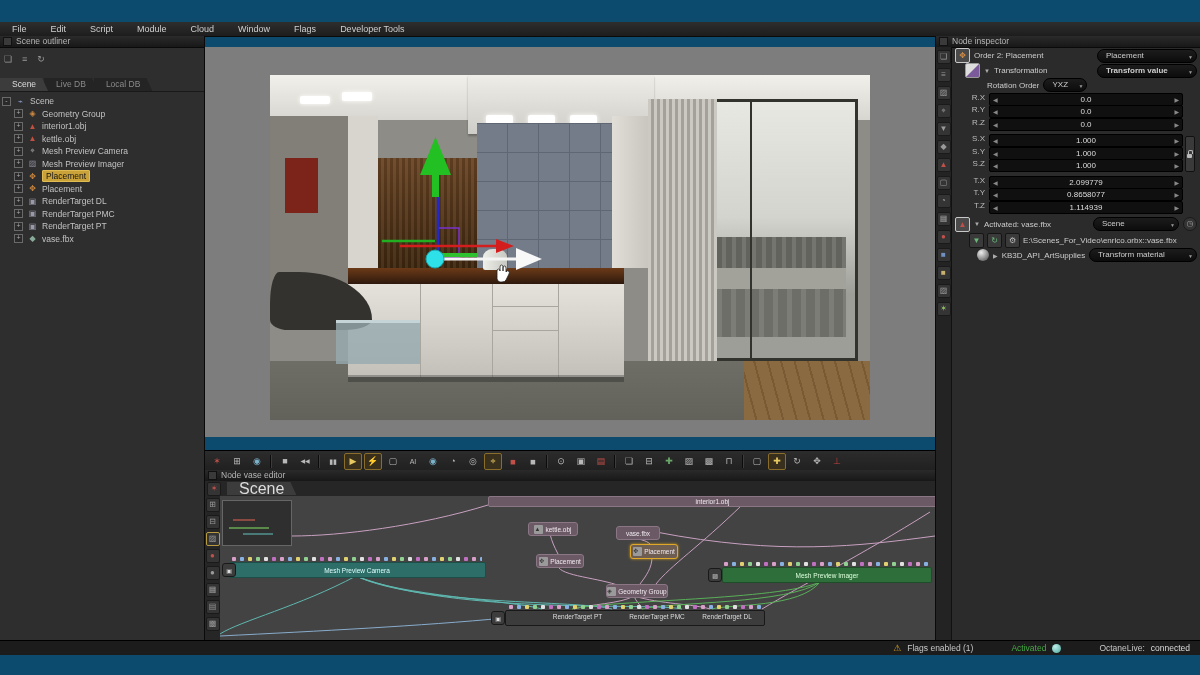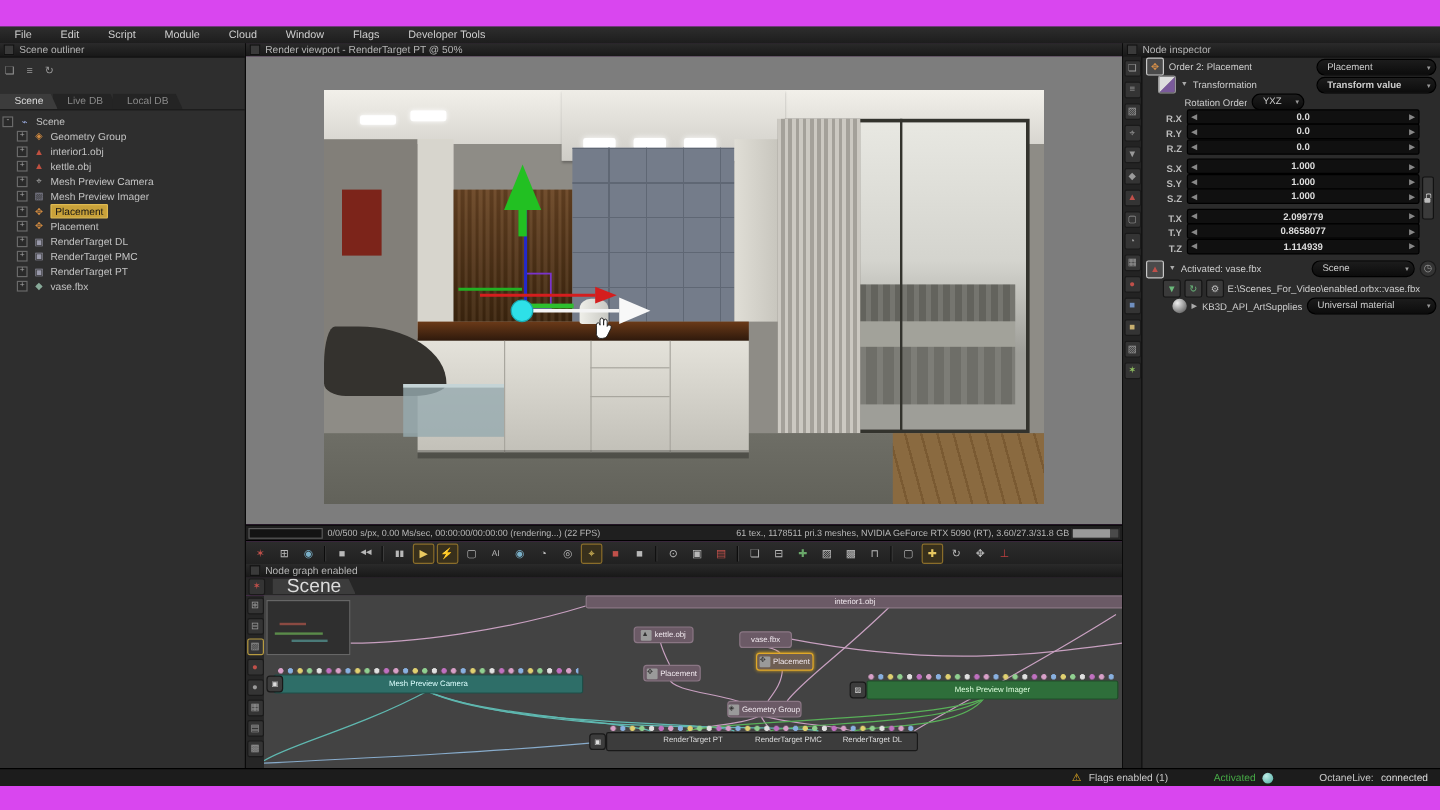--- a/index.html
+++ b/index.html
@@ -1,16 +1,16 @@
 <!DOCTYPE html>
 <html><head>
 <meta charset="utf-8">
 <style>
   html,body{margin:0;padding:0;background:#000;}
-  #app{position:relative;width:1200px;height:675px;background:#d946ef;overflow:hidden;
+  #app{position:relative;width:1200px;height:675px;background:#0c4a6e;overflow:hidden;
        font-family:"Liberation Sans",sans-serif;color:#c8c8c8;-webkit-font-smoothing:none;}
   .abs{position:absolute;}
   
   #menubar{left:0;top:22px;width:1200px;height:14px;background:linear-gradient(#2e2e2e,#1d1d1d);
            display:flex;align-items:center;font-size:9px;color:#cfcfcf;border-bottom:1px solid #0a0a0a;}
   .menu-item{padding:0 12px;height:14px;line-height:14px;cursor:default;}
   
   .ptitle{background:linear-gradient(#2a2a2a,#181818);height:11px;line-height:11px;font-size:8.5px;
           color:#b5b5b5;border-bottom:1px solid #0a0a0a;display:flex;align-items:center;gap:4px;padding-left:3px;}
   .pdot{width:7px;height:7px;background:#3a3a3a;border:1px solid #111;display:inline-block;}
@@ -90,21 +90,21 @@
   .irow{display:flex;align-items:center;gap:4px;margin:2px 4px 0 4px;height:13px;}
   .ibox{width:13px;height:13px;border:1px solid #999;border-radius:2px;background:#4a4a4a;flex:none;
         font-size:8px;line-height:13px;text-align:center;color:#d89048;}
   .ibox.tr{background:linear-gradient(135deg,#ddd 48%,#7a5a9a 52%);color:transparent;}
   .ibox.geo{color:#c0504a;}
   .caret{color:#aaa;font-size:6px;flex:none;}
   .ilabel{color:#ccc;white-space:nowrap;overflow:hidden;flex:1;}
   .dd{background:linear-gradient(#1c1c1c,#0c0c0c);border:1px solid #000;border-radius:7px;color:#ccc;
       height:12px;line-height:12px;padding:0 12px 0 8px;position:relative;white-space:nowrap;flex:none;font-size:8px;}
   .dd::after{content:"▼";position:absolute;right:3px;top:1px;font-size:5px;color:#999;}
-  .slrow{display:flex;align-items:flex-end;gap:4px;margin:1.5px 4px 0 0;height:11px;font-weight:bold;}
+  .slrow{display:flex;align-items:flex-start;gap:4px;margin:1.5px 4px 0 0;height:11px;}
   .slbl{width:34px;text-align:right;color:#bbb;flex:none;font-size:8px;}
   .slider{flex:1;background:#101010;border:1px solid #000;border-radius:2px;height:11px;display:flex;
           align-items:center;color:#ddd;position:relative;}
   .slider .sv{flex:1;text-align:center;font-size:8px;}
   .sar{font-size:6px;color:#888;padding:0 3px;}
   .lockwrap{width:10px;flex:none;position:relative;}
   #lock{position:absolute;right:2px;top:-23px;width:8px;height:34px;background:#3a3a3a;border:1px solid #111;
         border-radius:2px;}
   #lock::before{content:"";position:absolute;left:1.5px;top:13px;width:3px;height:3px;border:1px solid #bbb;
         border-bottom:none;border-radius:2px 2px 0 0;}
@@ -212,24 +212,20 @@
           <span class="tlabel">RenderTarget PT</span>
         </div>
       <div class="trow">
           <span class="tx"></span>
           <span class="tico" style="color:#8a9;">◆</span>
           <span class="tlabel">vase.fbx</span>
         </div>
     </div>
   </div>
 
-  <div id="vp-title" class="abs ptitle">
-      <span class="pdot"></span>
-    <span>Render viewport - RenderTarget PT @ 50%</span>
-    </div>
 
   <div id="vp" class="abs">
     <div id="render" class="abs">
 
       <div class="rl" style="left:0;top:0;width:100%;height:13%;background:linear-gradient(#f2f0ea,#d8d6d0);"></div>
       <div class="rl" style="left:33%;top:0;width:31%;height:17%;background:linear-gradient(#efede7,#cfcdc7);box-shadow:0 2px 2px rgba(0,0,0,.25);"></div>
       <div class="rl" style="left:5%;top:6%;width:5%;height:2.4%;background:#fff;border-radius:2px;box-shadow:0 0 4px #fff;"></div>
       <div class="rl" style="left:12%;top:5%;width:5%;height:2.4%;background:#fff;border-radius:2px;box-shadow:0 0 4px #fff;"></div>
       <div class="rl" style="left:36%;top:11.5%;width:4.5%;height:2.6%;background:#fff;border-radius:2px;box-shadow:0 0 5px #fff;"></div>
       <div class="rl" style="left:43%;top:11.5%;width:4.5%;height:2.6%;background:#fff;border-radius:2px;box-shadow:0 0 5px #fff;"></div>
@@ -279,29 +275,20 @@
         <line x1="172" y1="184" x2="246" y2="184" stroke="#f4f4f4" stroke-width="3"></line>
         <polygon points="246,173 246,195 272,184" fill="#f8f8f8"></polygon>
         <circle cx="165" cy="184" r="9" fill="#2ee0e8" stroke="#18a8b0" stroke-width="1"></circle>
         <g transform="translate(222,190)">
           <path d="M5,14 L5,6 Q5,4 6.5,4 Q8,4 8,6 L8,2 Q8,0 9.5,0 Q11,0 11,2 L11,6 L11,3 Q11,1 12.5,1 Q14,1 14,3 L14,7 Q15,5 16.5,6 Q18,7 17,9 L14,15 Q13,17 10,17 L8,17 Q6,17 5,14 Z" fill="#fff" stroke="#222" stroke-width="0.8"></path>
         </g>
       </svg>
     </div>
   </div>
 
-  <div id="vp-status" class="abs">
-    <div id="prog"></div>
-    <span>0/0/500 s/px, 0.00 Ms/sec, 00:00:00/00:00:00 (rendering...) (22 FPS)</span>
-    <span style="flex:1;"></span>
-    <span>61 tex., 1178511 pri.3 meshes, NVIDIA GeForce RTX 5090 (RT), 3.60/27.3/31.8 GB</span>
-    <div id="membar">
-        <div id="memfill"></div>
-      </div>
-  </div>
 
   <div id="toolbar" class="abs">
     <span class="tbi red">✶</span>
     <span class="tbi">⊞</span>
     <span class="tbi multi">◉</span>
     <div class="tsep"></div>
     <span class="tbi">■</span>
     <span class="tbi" style="font-size:6px;">◀◀</span>
     <div class="tsep"></div>
     <span class="tbi" style="font-size:7px;">▮▮</span>
@@ -329,21 +316,21 @@
     <div class="tsep"></div>
     <span class="tbi">▢</span>
     <span class="tbi act">✚</span>
     <span class="tbi">↻</span>
     <span class="tbi">✥</span>
     <span class="tbi" style="color:#c04040;">⊥</span>
   </div>
 
   <div id="ng-title" class="abs ptitle">
       <span class="pdot"></span>
-    <span>Node graph enabled</span>
+    <span>Node vase editor</span>
     </div>
   <div id="ng-tabs" class="abs">
     <span class="si red" style="margin:0 6px 0 2px;">✶</span>
     <span class="tab on">Scene</span>
   </div>
 
   <div id="ng-body" class="abs">
     <div id="ng-strip">
       <span class="si">⊞</span>
       <span class="si">⊟</span>
@@ -563,27 +550,27 @@
         <span class="ibox geo" style="border-color:#c8c8c8;">▲</span>
         <span class="caret">▼</span>
         <span class="ilabel">Activated: vase.fbx</span>
         <span class="dd" style="width:64px;"><span>Scene</span></span>
         <span class="si" style="border-radius:50%;">◷</span>
       </div>
       <div class="pathrow">
         <span class="pbtn">▼</span>
         <span class="pbtn">↻</span>
         <span class="pbtn" style="color:#bbb;">⚙</span>
-        <span class="ptext">E:\Scenes_For_Video\enabled.orbx::vase.fbx</span>
+        <span class="ptext">E:\Scenes_For_Video\enrico.orbx::vase.fbx</span>
       </div>
       <div class="irow" style="margin-left:26px;">
         <span class="matball"></span>
         <span class="caret">▶</span>
         <span class="ilabel" style="max-width:92px;">KB3D_API_ArtSupplies.Universal materia</span>
-        <span class="dd" style="width:86px;"><span>Universal material</span></span>
+        <span class="dd" style="width:86px;"><span>Transform material</span></span>
       </div>
     </div>
   </div>
 
   <div id="statusbar" class="abs">
     <span class="warn">⚠</span>
     <span>Flags enabled (1)</span>
     <span class="sb-gap"></span>
     <span class="grn-txt">Activated</span>
     <span class="teal-ball"></span>

